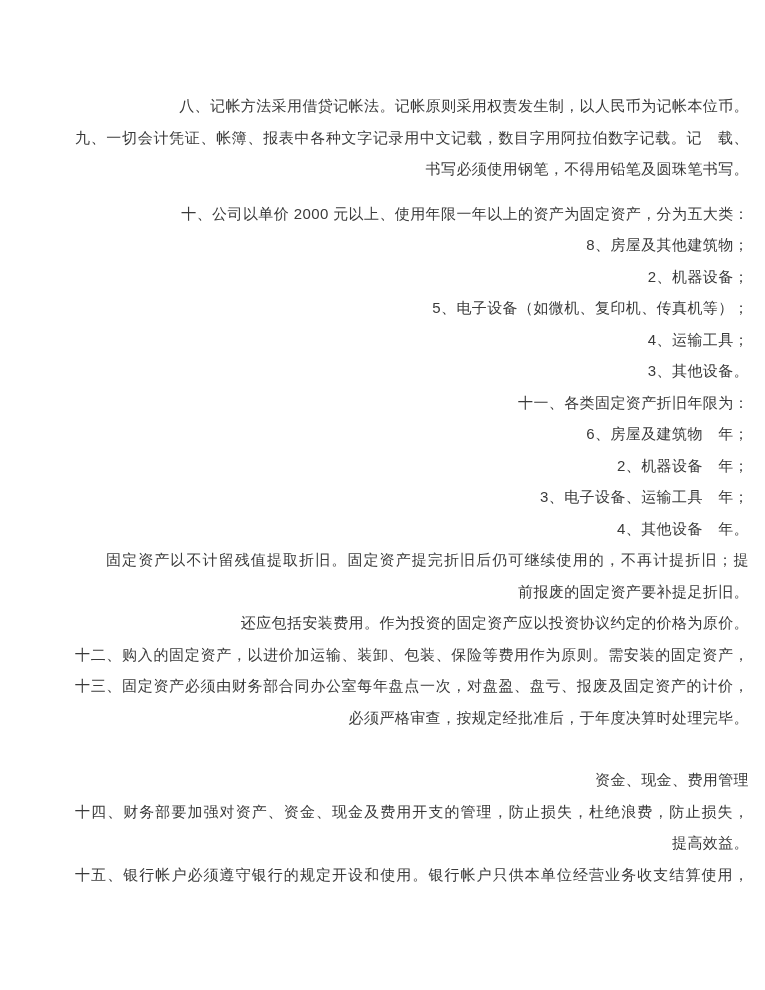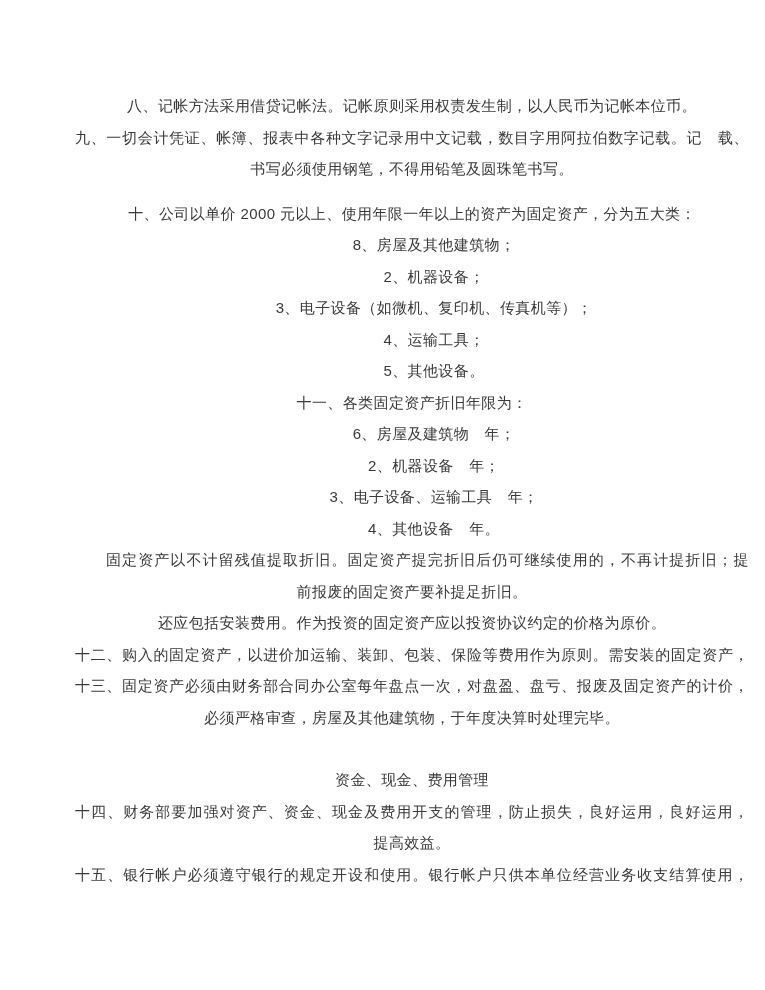--- a/index.html
+++ b/index.html
@@ -16,21 +16,21 @@
     padding: 90px 16px 0 75px;
     font-family: "Liberation Sans", "DejaVu Sans", sans-serif;
     font-size: 15px;
     color: #3a3a3a;
     letter-spacing: 0.4px;
     overflow: hidden;
   }
   .dline {
     line-height: 31.5px;
     min-height: 31.5px;
-    text-align: center;
+    text-align: right;
   }
   
   .full {
     text-align: justify;
     text-align-last: justify;
   }
   
   .ind {
     padding-left: 44px;
   }
@@ -57,23 +57,23 @@
 
   <div class="sp-s"></div>
 
   <div class="block">
     <div class="dline">十、公司以单价 2000 元以上、使用年限一年以上的资产为固定资产，分为五大类：</div>
   </div>
 
   <div class="block">
     <div class="dline ind">8、房屋及其他建筑物；</div>
     <div class="dline ind">2、机器设备；</div>
-    <div class="dline ind">3、电子设备（如微机、复印机、传真机等）；</div>
+    <div class="dline ind">5、电子设备（如微机、复印机、传真机等）；</div>
     <div class="dline ind">4、运输工具；</div>
-    <div class="dline ind">5、其他设备。</div>
+    <div class="dline ind">3、其他设备。</div>
   </div>
 
   <div class="block">
     <div class="dline">十一、各类固定资产折旧年限为：</div>
   </div>
 
   <div class="block">
     <div class="dline ind">6、房屋及建筑物　年；</div>
     <div class="dline ind">2、机器设备　年；</div>
     <div class="dline ind">3、电子设备、运输工具　年；</div>
@@ -85,31 +85,31 @@
     <div class="dline">前报废的固定资产要补提足折旧。</div>
   </div>
 
   <div class="block">
     <div class="dline">还应包括安装费用。作为投资的固定资产应以投资协议约定的价格为原价。</div>
     <div class="dline full">十二、购入的固定资产，以进价加运输、装卸、包装、保险等费用作为原则。需安装的固定资产，</div>
   </div>
 
   <div class="block">
     <div class="dline full">十三、固定资产必须由财务部合同办公室每年盘点一次，对盘盈、盘亏、报废及固定资产的计价，</div>
-    <div class="dline">必须严格审查，房屋及其他建筑物，于年度决算时处理完毕。</div>
+    <div class="dline">必须严格审查，按规定经批准后，于年度决算时处理完毕。</div>
   </div>
 
   <div class="sp-l"></div>
 
   <div class="block">
     <div class="dline">资金、现金、费用管理</div>
   </div>
 
   <div class="block">
-    <div class="dline full">十四、财务部要加强对资产、资金、现金及费用开支的管理，防止损失，良好运用，良好运用，</div>
+    <div class="dline full">十四、财务部要加强对资产、资金、现金及费用开支的管理，防止损失，杜绝浪费，防止损失，</div>
     <div class="dline">提高效益。</div>
   </div>
 
   <div class="block">
     <div class="dline full">十五、银行帐户必须遵守银行的规定开设和使用。银行帐户只供本单位经营业务收支结算使用，</div>
   </div>
 
 </div>
 
 </body></html>

